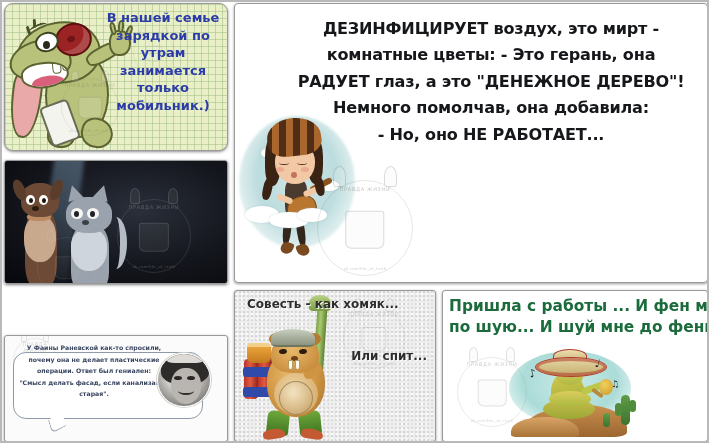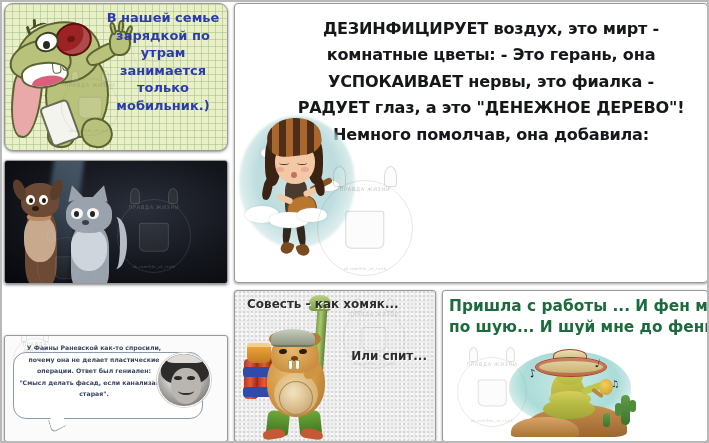--- a/index.html
+++ b/index.html
@@ -756,23 +756,23 @@
       <div class="eyeL"></div>
       <div class="eyeR"></div>
       <div class="sm"></div>
     </div>
   </div>
 
   <div class="panel" id="p4">
     <div class="txt">
       <span class="l">ДЕЗИНФИЦИРУЕТ воздух, это мирт -</span>
       <span class="l">комнатные цветы: - Это герань, она</span>
-      <span class="l">УСПОКАИВАЕТ нервы, это фиалка -</span>
       <span class="l">РАДУЕТ глаз, а это "ДЕНЕЖНОЕ ДЕРЕВО"!</span>
       <span class="l">Немного помолчав, она добавила:</span>
+      <span class="l">- Но, оно НЕ РАБОТАЕТ...</span>
     </div>
     <div class="cloudgirl">
       <div class="sky"></div>
       <div class="cl cl4"></div>
       <div class="cl cl5"></div>
       <div class="hairL"></div>
       <div class="hairR"></div>
       <div class="legL"></div>
       <div class="legR"></div>
       <div class="shoeL"></div>

